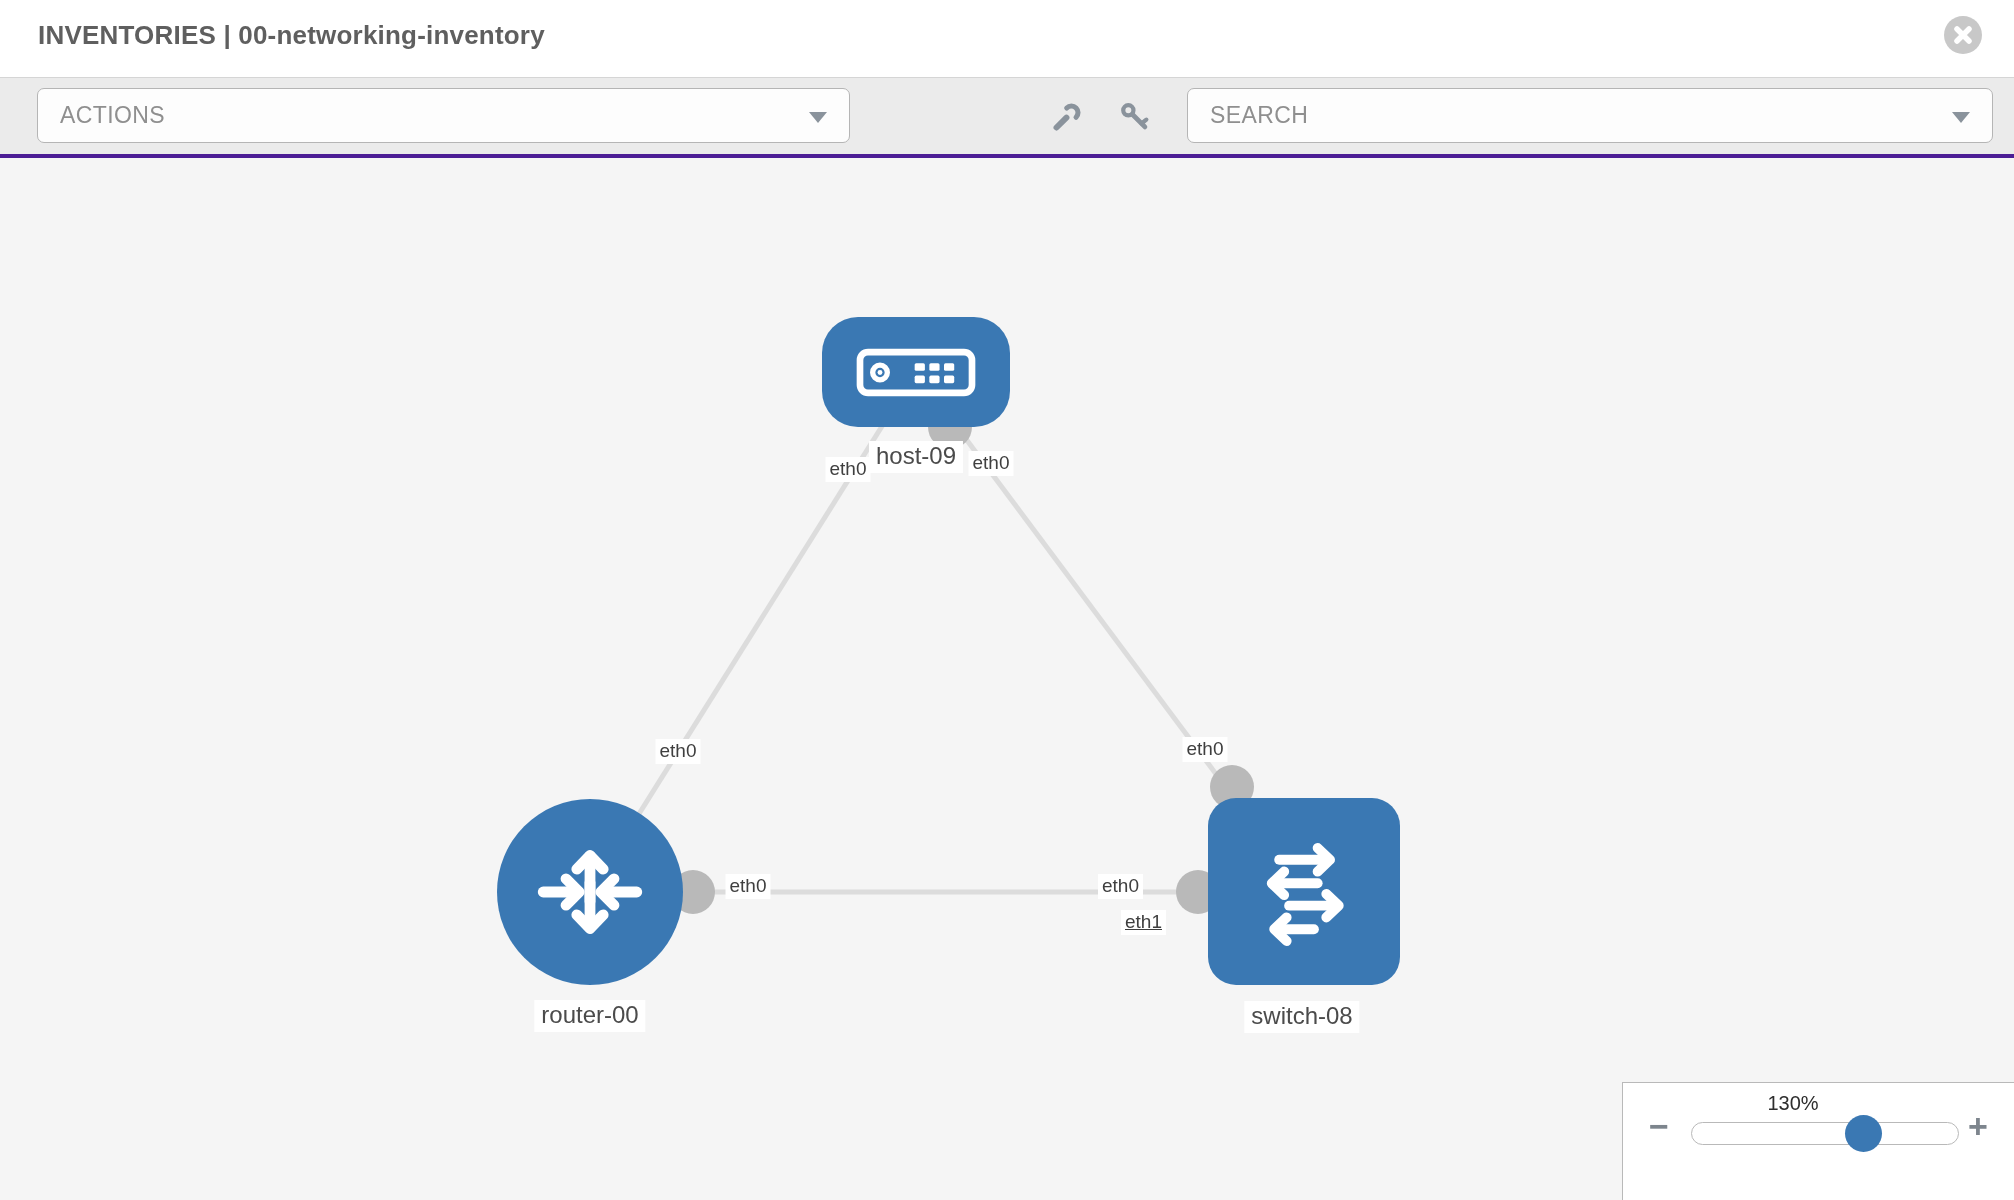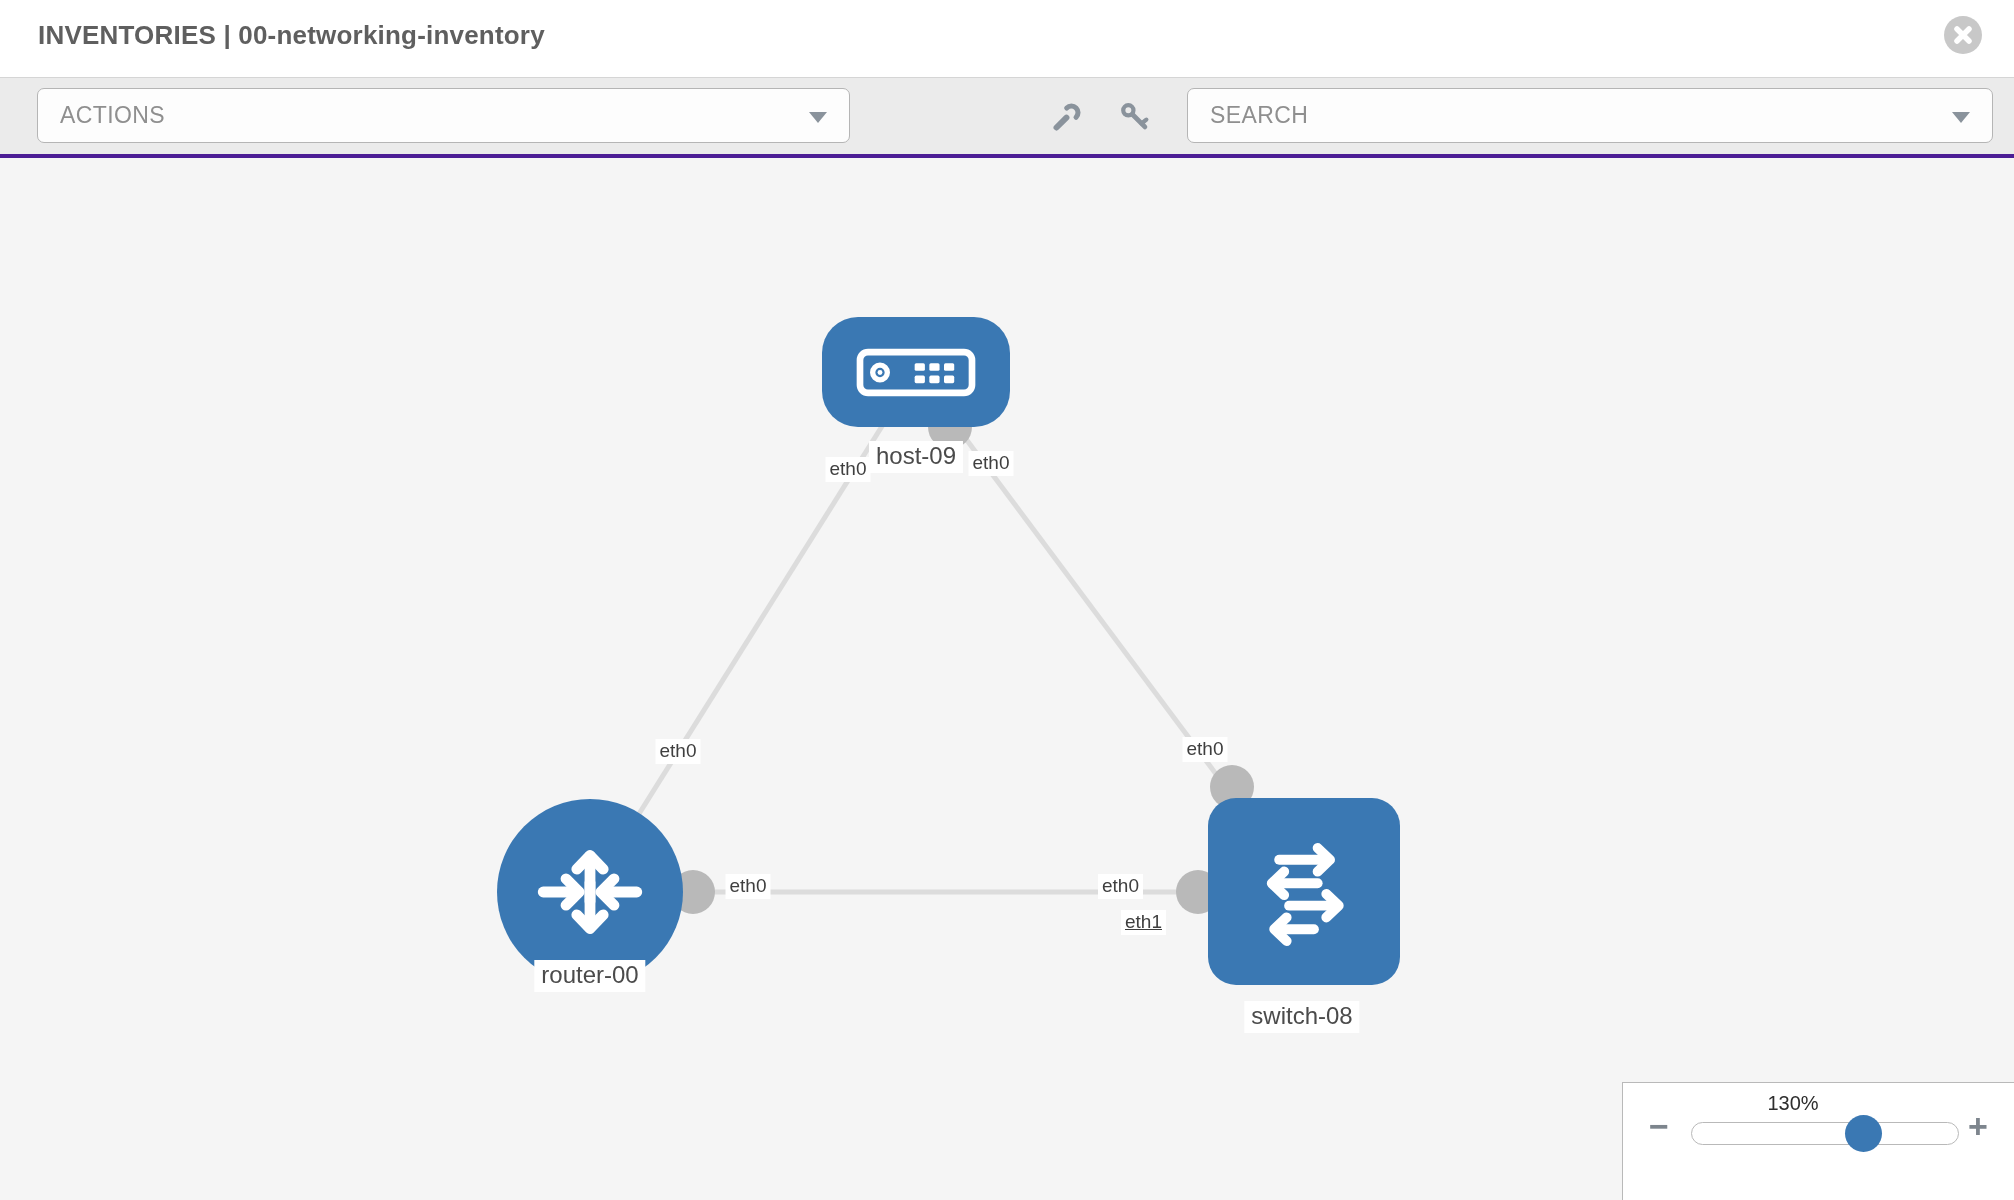--- a/index.html
+++ b/index.html
@@ -132,21 +132,21 @@
             <path d="M34 33.5 L24 43 L34 52.5"></path>
           <path d="M38 61 L77 61"></path>
             <path d="M68 51.5 L78 61 L68 70.5"></path>
           <path d="M58 80 L27 80"></path>
             <path d="M36 70.5 L26 80 L36 89.5"></path>
         </g>
       </svg>
     </div>
 
     <div class="node-label" style="left:916px; top:283px;">host-09</div>
-    <div class="node-label" style="left:590px; top:802px;text-align:right;">router-00</div>
+    <div class="node-label" style="left:590px; top:842px;text-align:right;">router-00</div>
     <div class="node-label" style="left:1302px; top:843px;">switch-08</div>
 
     <div class="iface ctr" style="left:848px; top:299px;">eth0</div>
     <div class="iface ctr" style="left:991px; top:293px;">eth0</div>
     <div class="iface ctr" style="left:678px; top:581px;">eth0</div>
     <div class="iface ctr" style="left:1205px; top:579px;">eth0</div>
     <div class="iface ctr" style="left:748px; top:716px;">eth0</div>
     <div class="iface" style="left:1098px; top:716px;">eth0</div>
     <div class="iface" style="left:1121px; top:752px;text-decoration:underline;">eth1</div>
 

